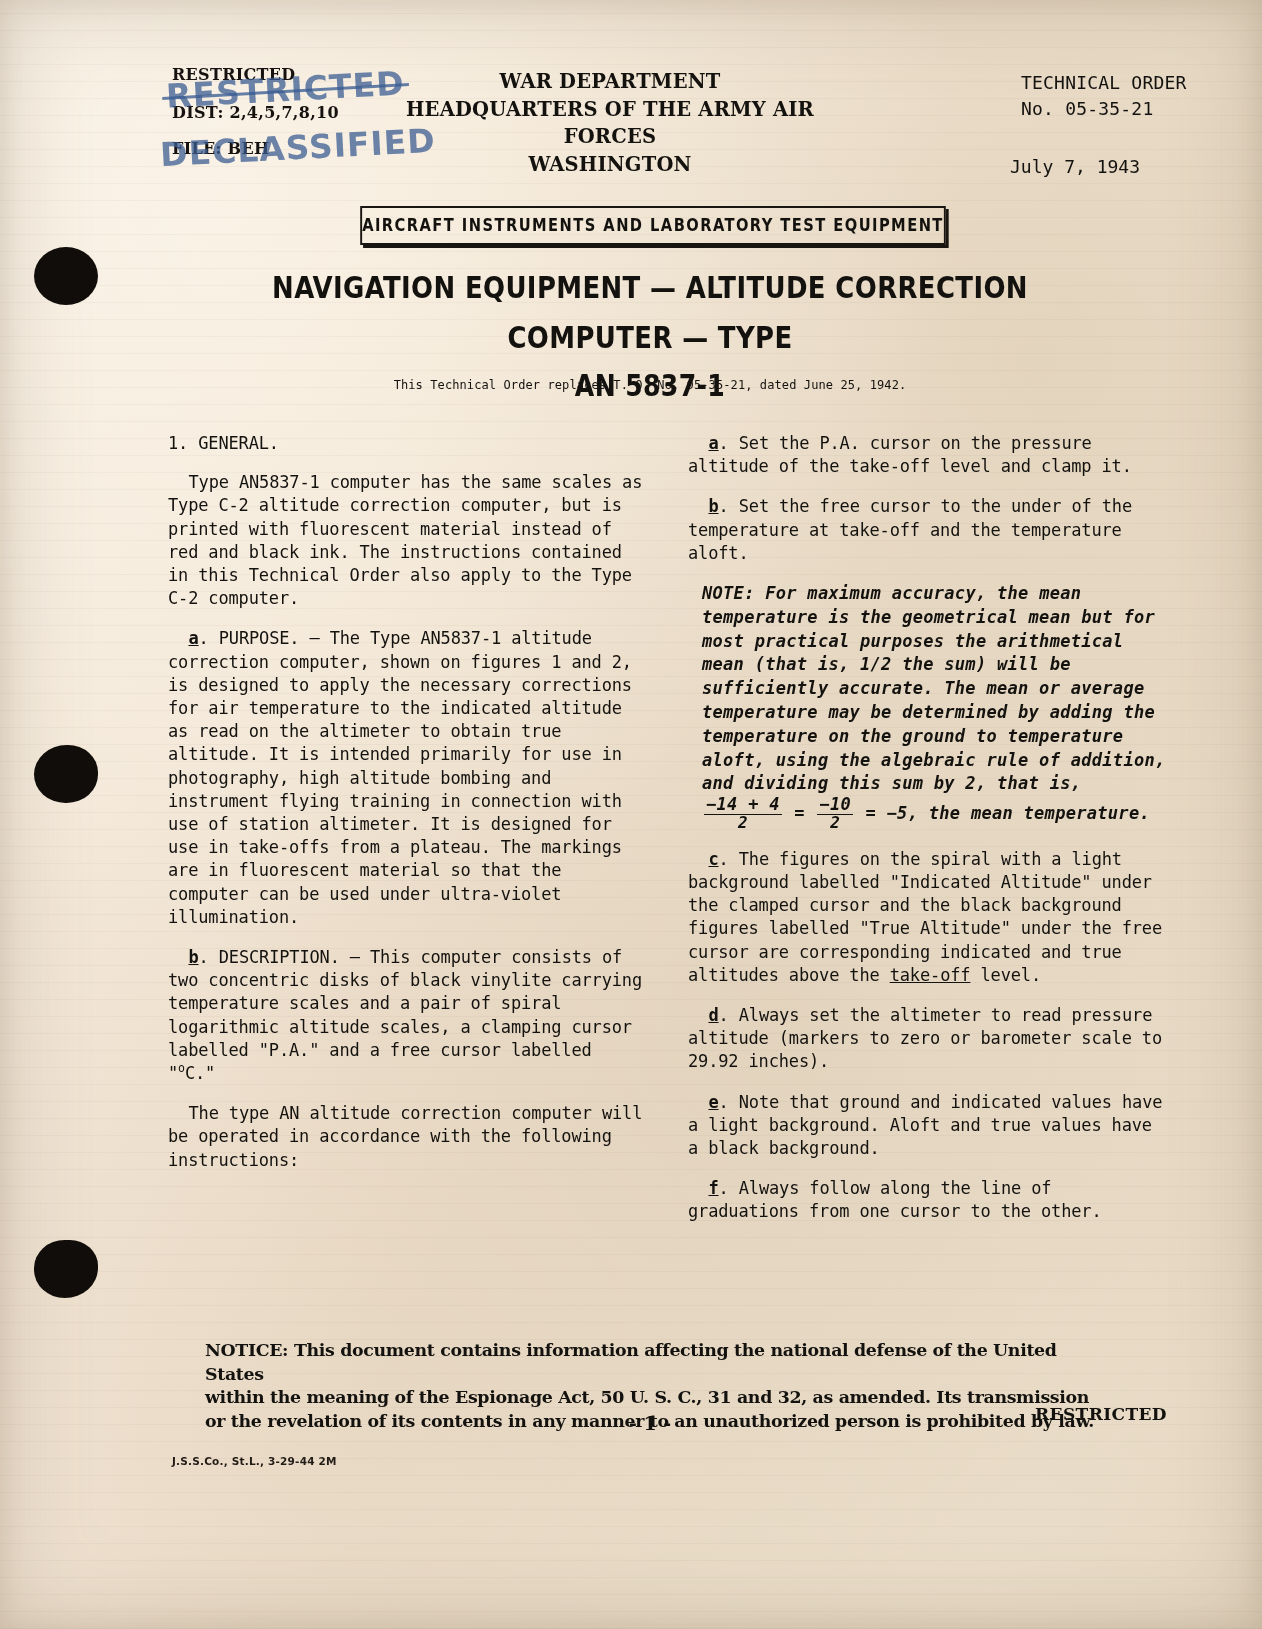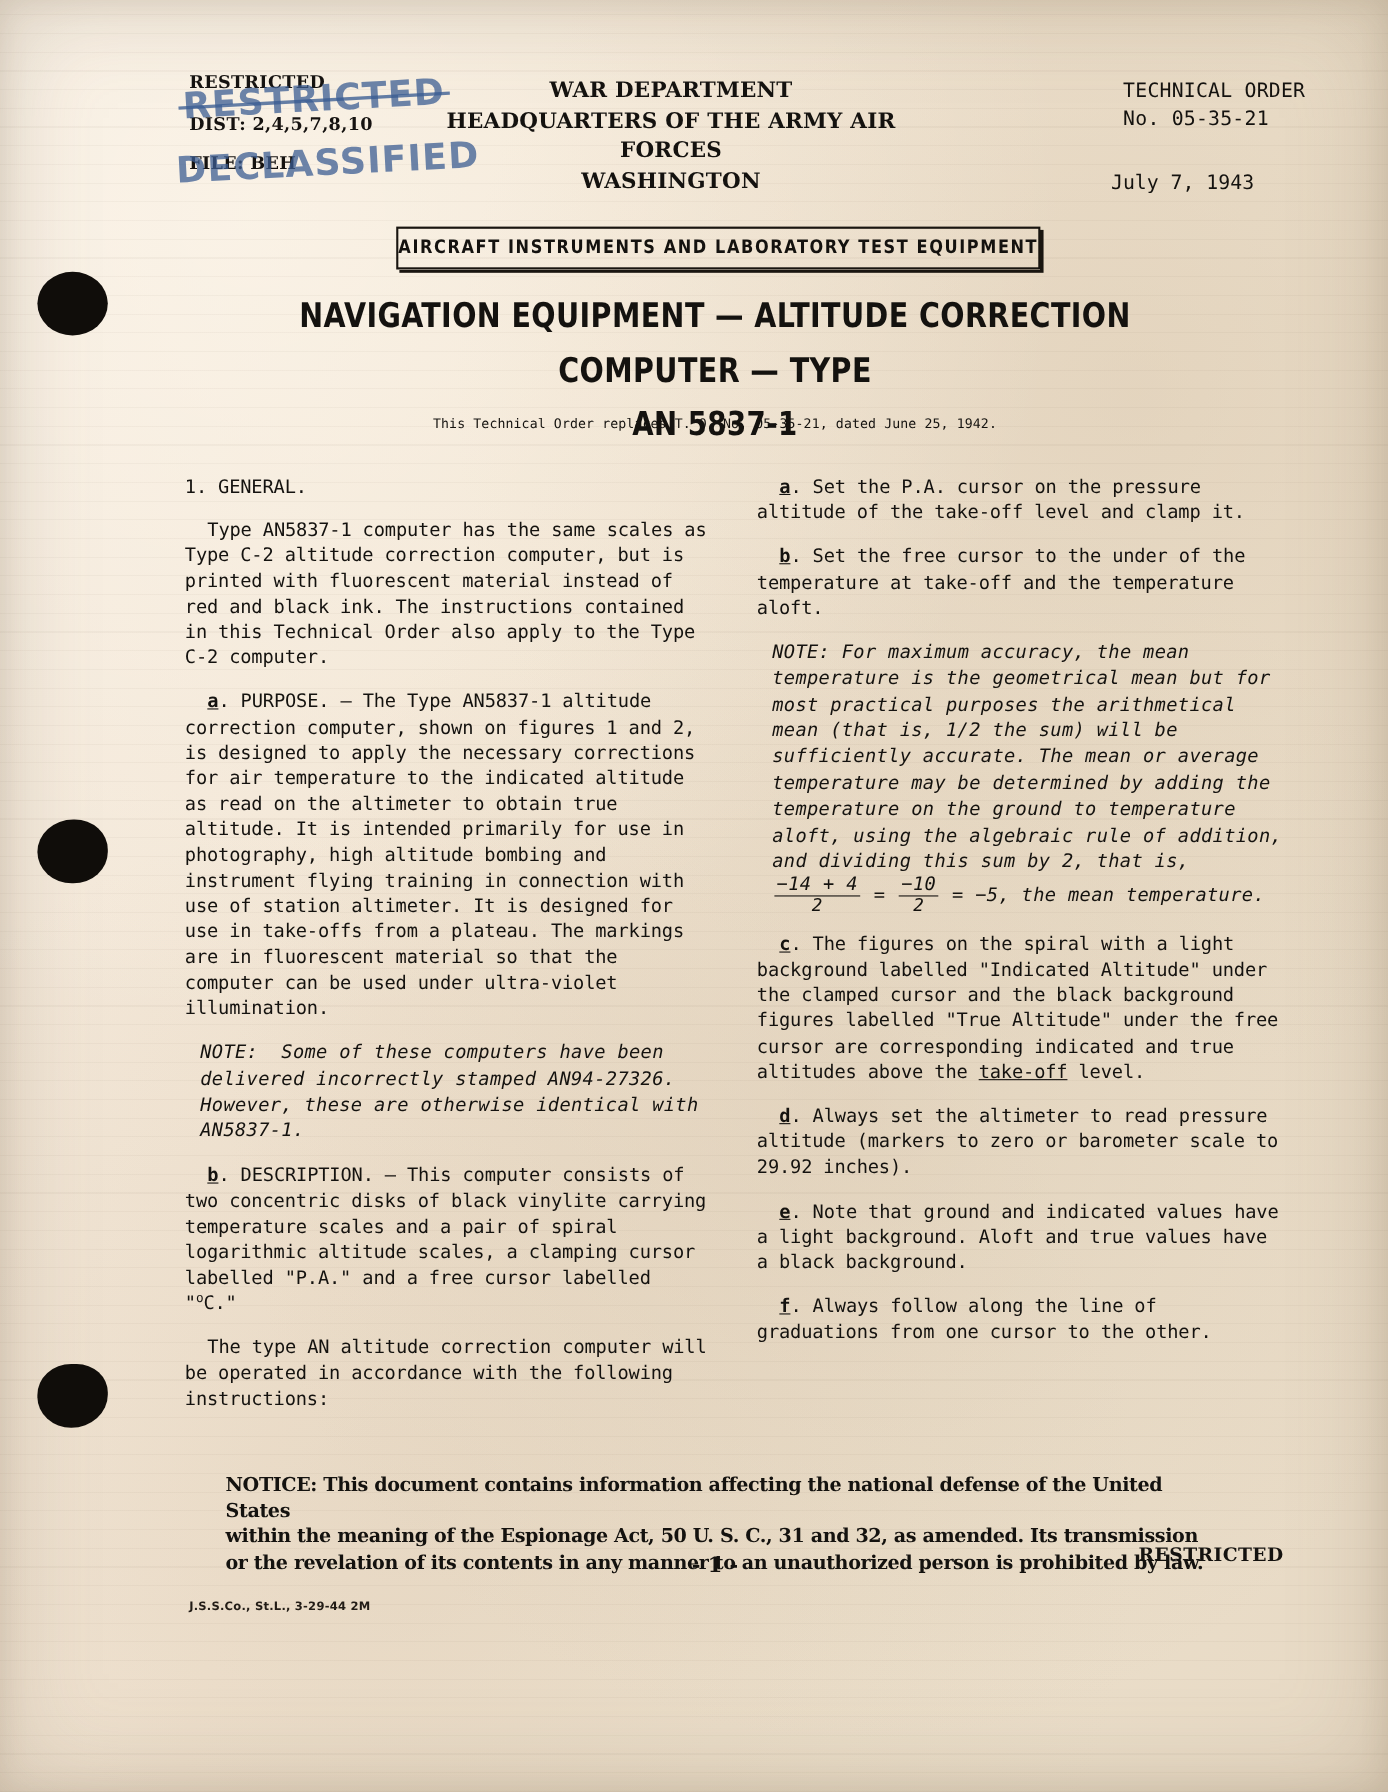--- a/index.html
+++ b/index.html
@@ -196,20 +196,21 @@
 
   .column p { margin: 0; }
   .para    { margin-bottom: 17px !important; text-indent: 0; }
   .heading { margin-bottom: 16px !important; }
   .note {
     font-style: italic;
     margin-bottom: 17px !important;
     padding-left: 14px;
     letter-spacing: 0.3px;
     line-height: 1.40;
+    font-weight: bold;
   }
   .indent { display: inline-block; width: 2ch; }
   .ul { text-decoration: underline; }
   .lett { text-decoration: underline; font-weight: bold; }
   sup { font-size: 0.68em; vertical-align: super; line-height: 0; }
 
   
   .frac {
     display: inline-block;
     vertical-align: -0.48em;
@@ -311,21 +312,20 @@
     <div id="replaces-line">This Technical Order replaces T. O. No. 05-35-21, dated June 25, 1942.</div>
 
     <div class="column" id="col-left">
 
       <p class="heading">1. GENERAL.</p>
 
       <p class="para"><span class="indent"></span><span>Type AN5837-1 computer has the same scales as Type C-2 altitude correction computer, but is printed with fluorescent material instead of red and black ink. The instructions contained in this Technical Order also apply to the Type C-2 computer.</span></p>
 
       <p class="para"><span class="indent"></span><span class="lett">a</span><span>. PURPOSE. – </span><span>The Type AN5837-1 altitude correction computer, shown on figures 1 and 2, is designed to apply the necessary corrections for air temperature to the indicated altitude as read on the altimeter to obtain true altitude. It is intended primarily for use in photography, high altitude bombing and instrument flying training in connection with use of station altimeter. It is designed for use in take-offs from a plateau. The markings are in fluorescent material so that the computer can be used under ultra-violet illumination.</span></p>
 
-      <p class="note"><span>NOTE:</span>&nbsp; <span>Some of these computers have been delivered incorrectly stamped AN94-27326. However, these are otherwise identical with AN5837-1.</span></p>
 
       <p class="para"><span class="indent"></span><span class="lett">b</span><span>. DESCRIPTION. – </span><span>This computer consists of two concentric disks of black vinylite carrying temperature scales and a pair of spiral logarithmic altitude scales, a clamping cursor labelled "P.A." and a free cursor labelled "</span><sup>o</sup><span>C."</span></p>
 
 
       <p class="para"><span class="indent"></span><span>The type AN altitude correction computer will be operated in accordance with the following instructions:</span></p>
     </div>
 
     <div class="column" id="col-right">
 
       <p class="para"><span class="indent"></span><span class="lett">a</span><span>. Set the P.A. cursor on the pressure altitude of the take-off level and clamp it.</span></p>

